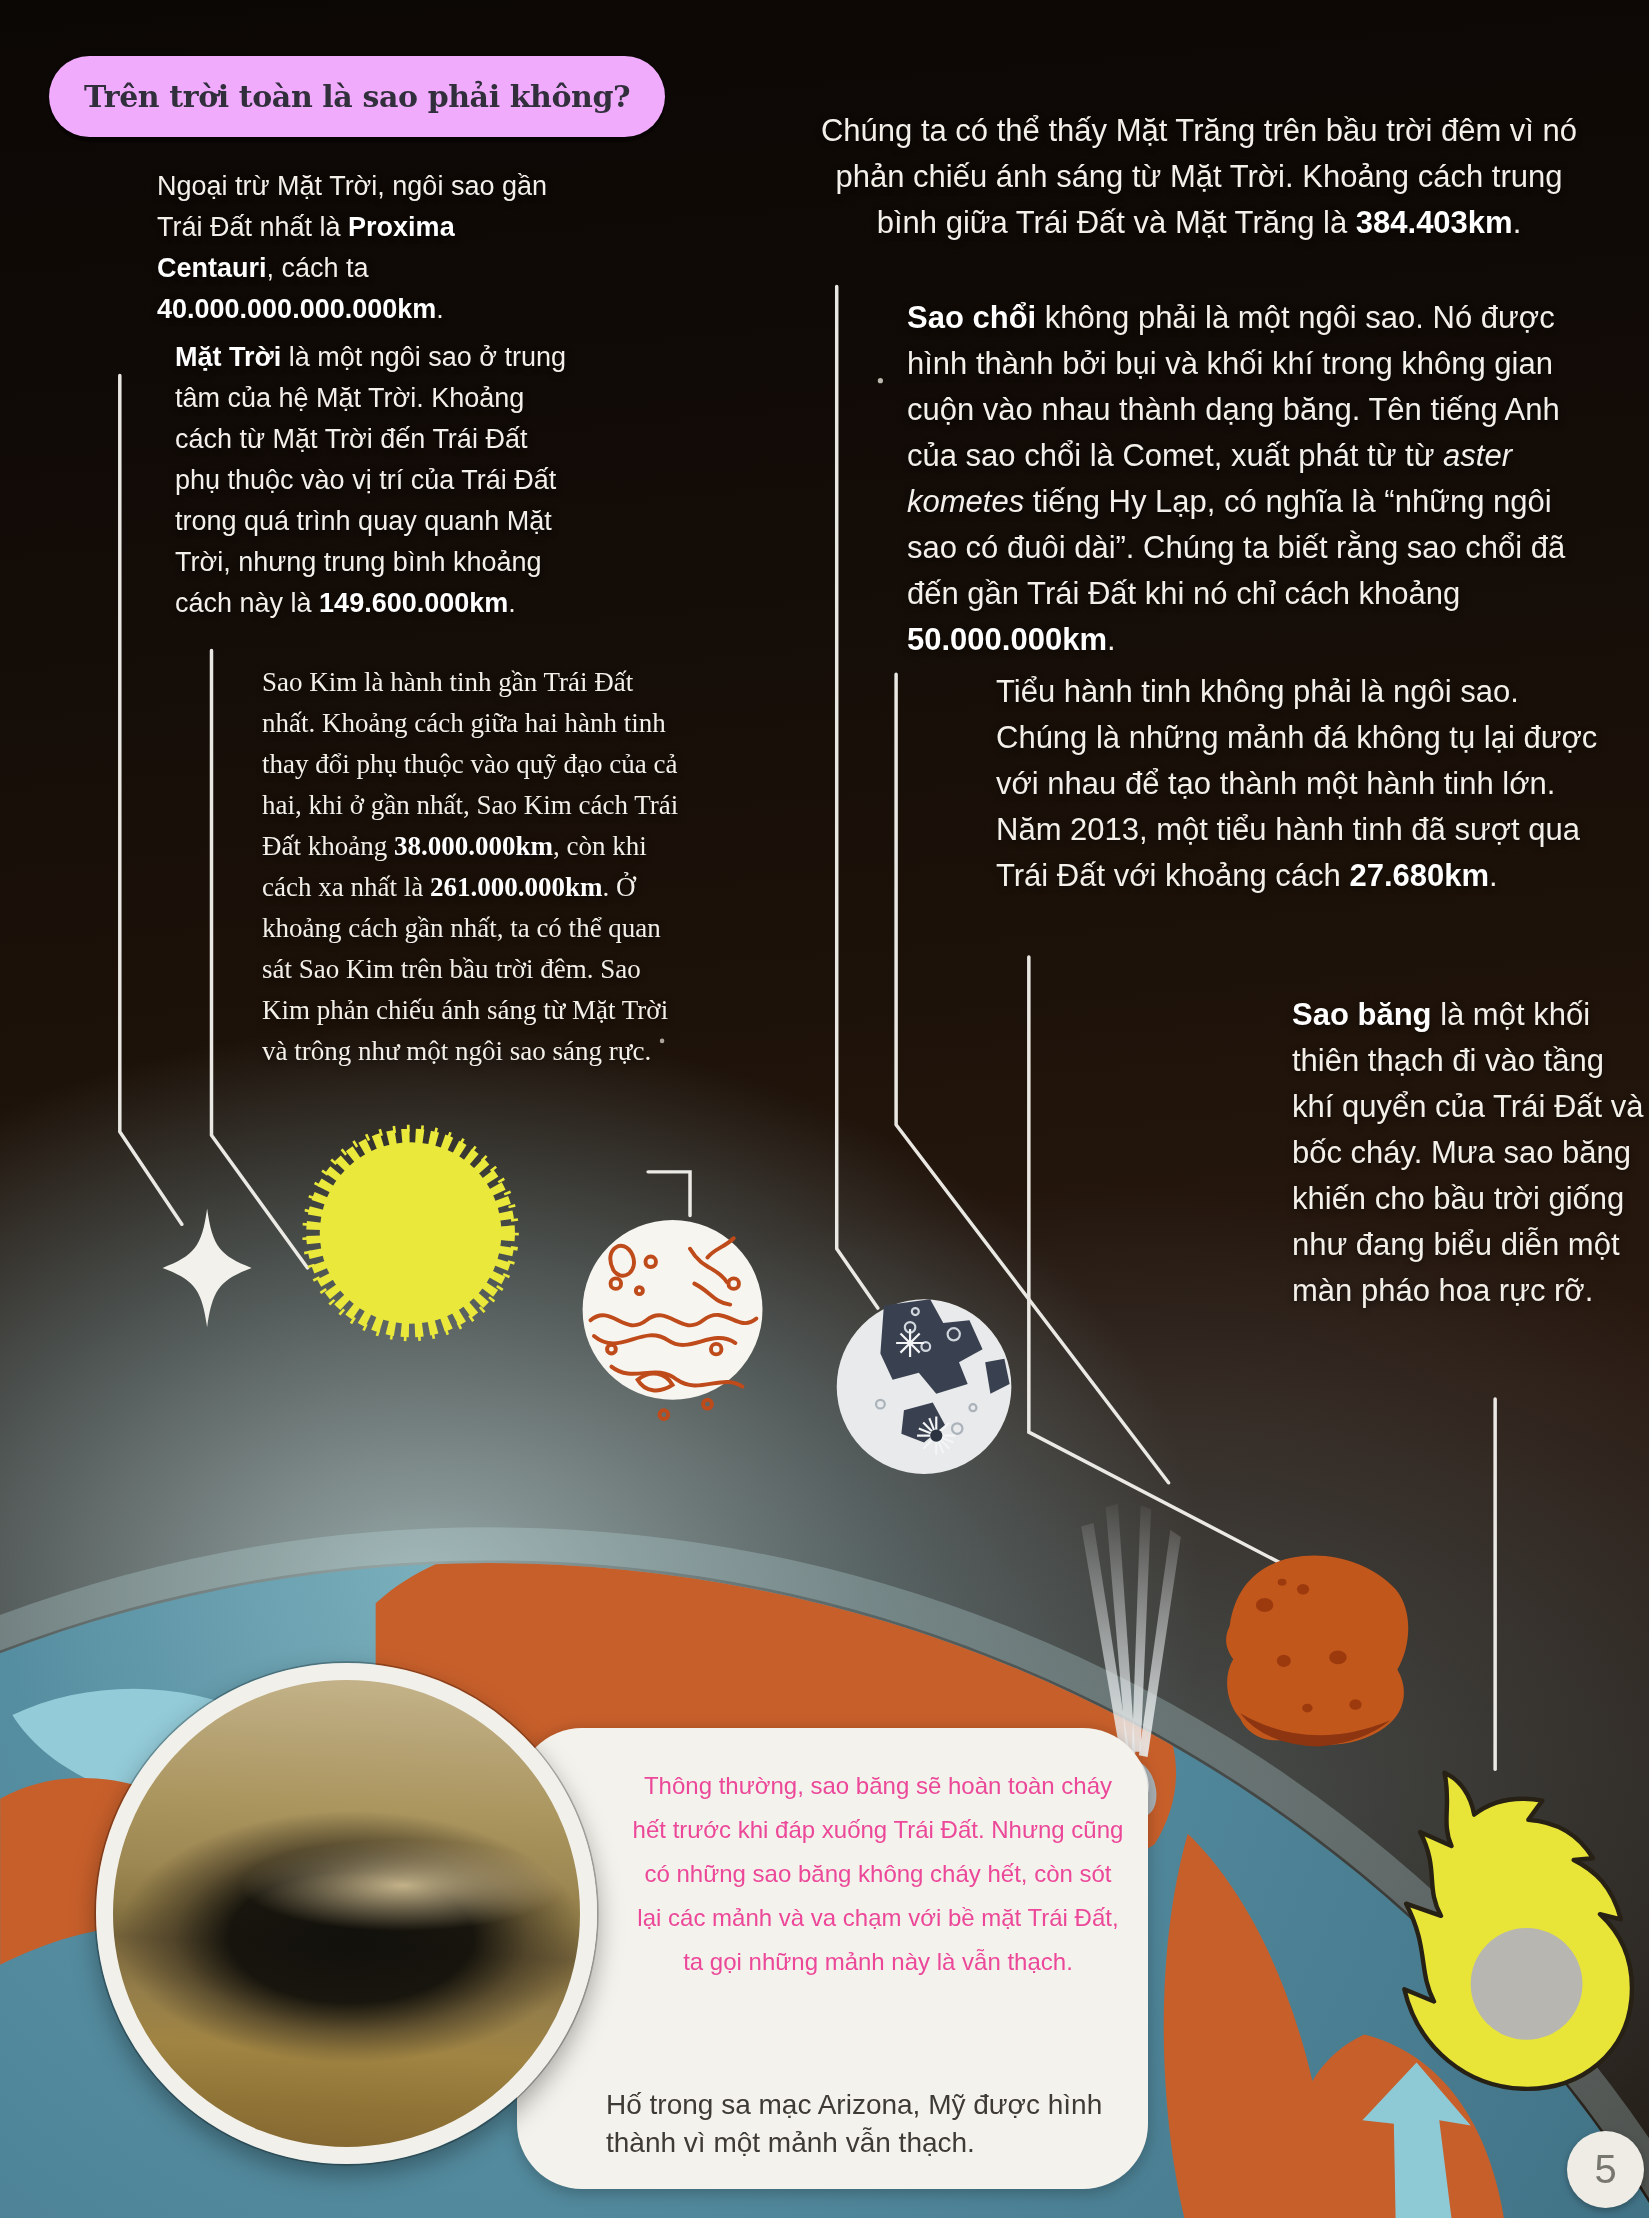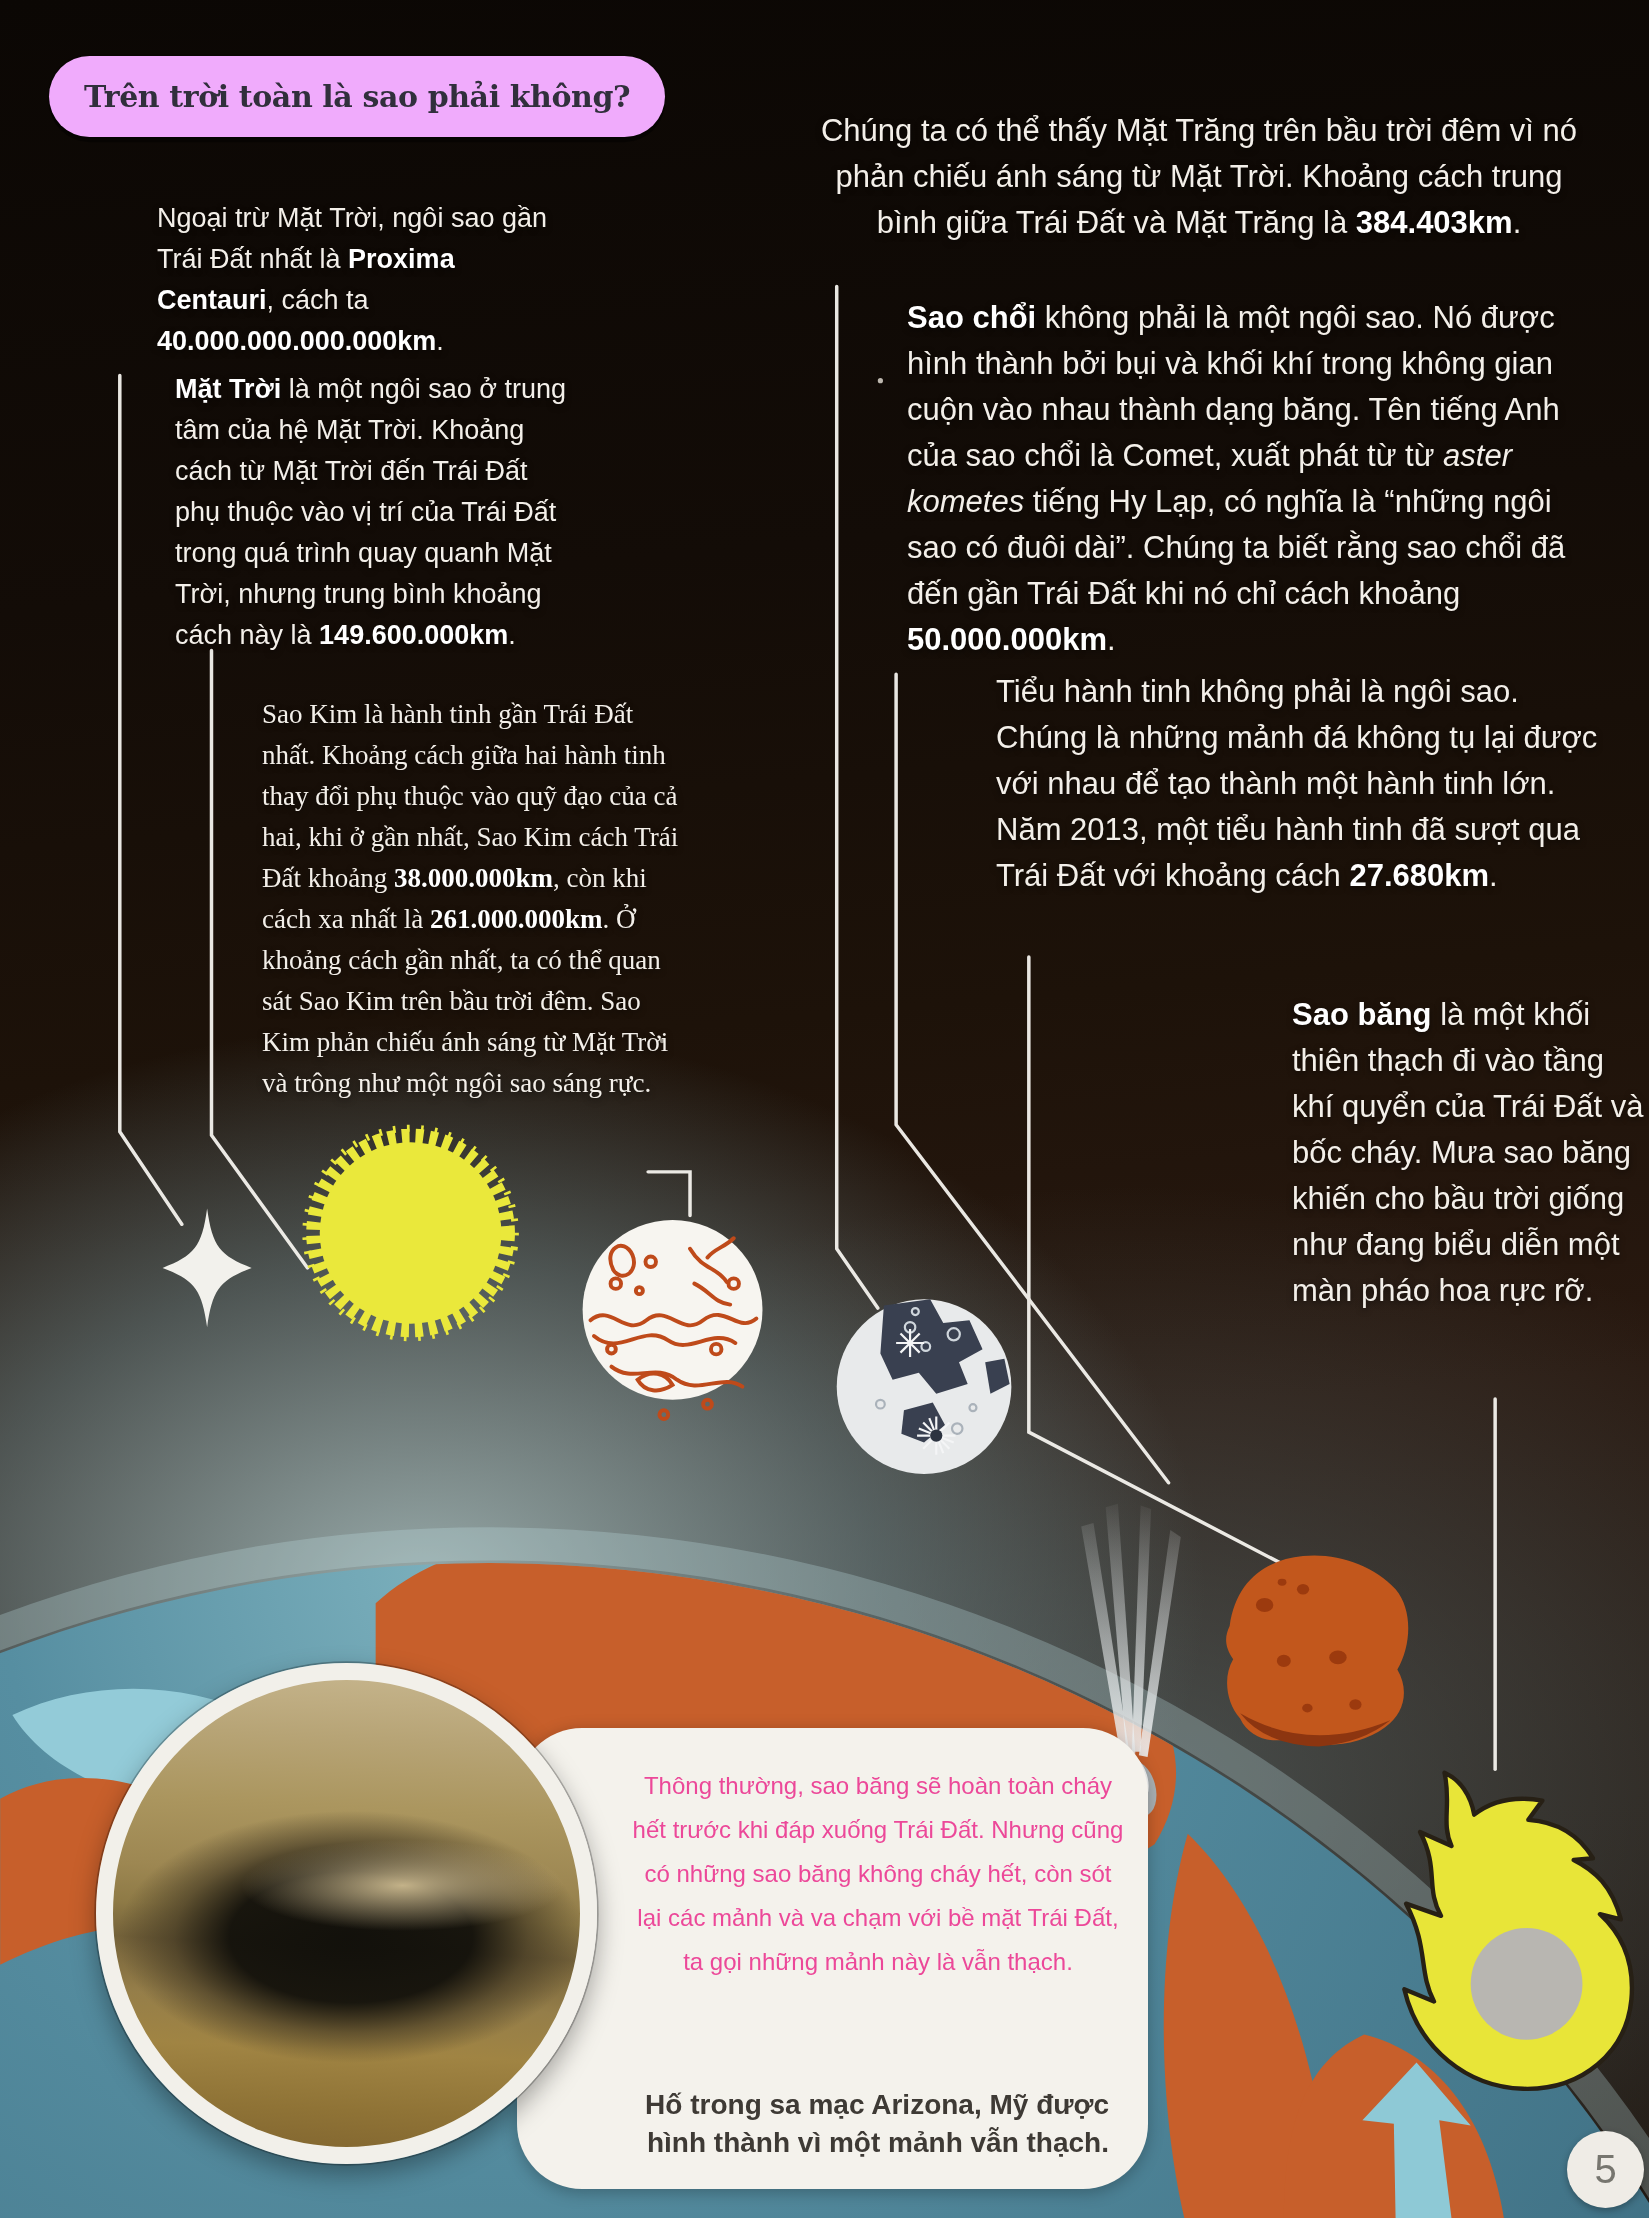--- a/index.html
+++ b/index.html
@@ -12,21 +12,21 @@
     background:
       radial-gradient(1092px 786px at 419px 1590px, rgba(158,178,178,0.95) 0%, rgba(112,136,140,0.55) 42%, rgba(70,92,100,0) 72%),
       radial-gradient(1310px 917px at 1135px 1791px, rgba(104,124,128,0.55) 0%, rgba(60,80,90,0) 66%),
       linear-gradient(175deg,#0b0704 0%,#130c07 26%,#1d1209 46%,#291910 64%,#231810 82%,#1d140d 100%);
   }
   svg.art{position:absolute;left:0;top:0;z-index:1;}
   .txt{
     position:absolute;z-index:3;color:#f3efe9;
     text-shadow:0 1.7px 6.1px rgba(0,0,0,.55);
   }
-  .leftcol{font-size:27px;line-height:41px;margin-top:32px;}
+  .leftcol{font-size:27px;line-height:41px;}
   .rightcol{font-size:31px;line-height:46px;}
   .txt .b{font-weight:bold;color:#ffffff;}
   .txt .i{font-style:italic;}
   .title-bubble{
     position:absolute;left:49px;top:56px;z-index:6;
     display:inline-block;background:#f0abfc;color:#312f3c;
     font-family:"DejaVu Serif",serif;font-weight:bold;font-size:30px;letter-spacing:-0.4px;
     padding:23px 35px;border-radius:51px;white-space:nowrap;
     box-shadow:0 5.2px 0 rgba(0,0,0,.45), 0 0 0 1.7px rgba(0,0,0,.12);
   }
@@ -34,21 +34,21 @@
     position:absolute;left:517px;top:1728px;width:631px;height:461px;z-index:4;
     background:#f4f2ec;border-radius:65px;
     box-shadow:0 3.5px 15.7px rgba(0,0,0,.25);
   }
   .bubble-text{
     position:absolute;left:631px;top:1764px;width:494px;z-index:5;
     color:#ec4899;font-size:24px;line-height:44px;text-align:center;
   }
   .photo-caption{
     position:absolute;left:606px;top:2086px;width:503px;z-index:5;
-    color:#3e3a35;font-size:28px;line-height:38px;text-align:right;font-weight:bold;
+    color:#3e3a35;font-size:28px;line-height:38px;text-align:left;font-weight:normal;
   }
   .crater-photo{
     position:absolute;left:96px;top:1663px;width:501px;height:501px;z-index:5;
     border-radius:50%;border:17.5px solid #f2f0ea;box-sizing:border-box;
     background:
       radial-gradient(46% 13% at 62% 44%, rgba(225,205,158,.85) 0%, rgba(225,205,158,0) 75%),
       radial-gradient(50% 27% at 51% 55%, rgba(14,13,9,.96) 0%, rgba(14,13,9,.92) 52%, rgba(52,44,28,.55) 76%, rgba(52,44,28,0) 100%),
       linear-gradient(183deg,#c6b58d 0%,#b7a476 14%,#ab965f 28%,#9d8752 42%,#8e7a46 50%,#74623a 57%,#957e49 68%,#a08443 78%,#8f7336 90%,#826630 100%);
     box-shadow:0 0 0 1.7px rgba(0,0,0,.25), 0 10.5px 26px rgba(0,0,0,.35);
   }

